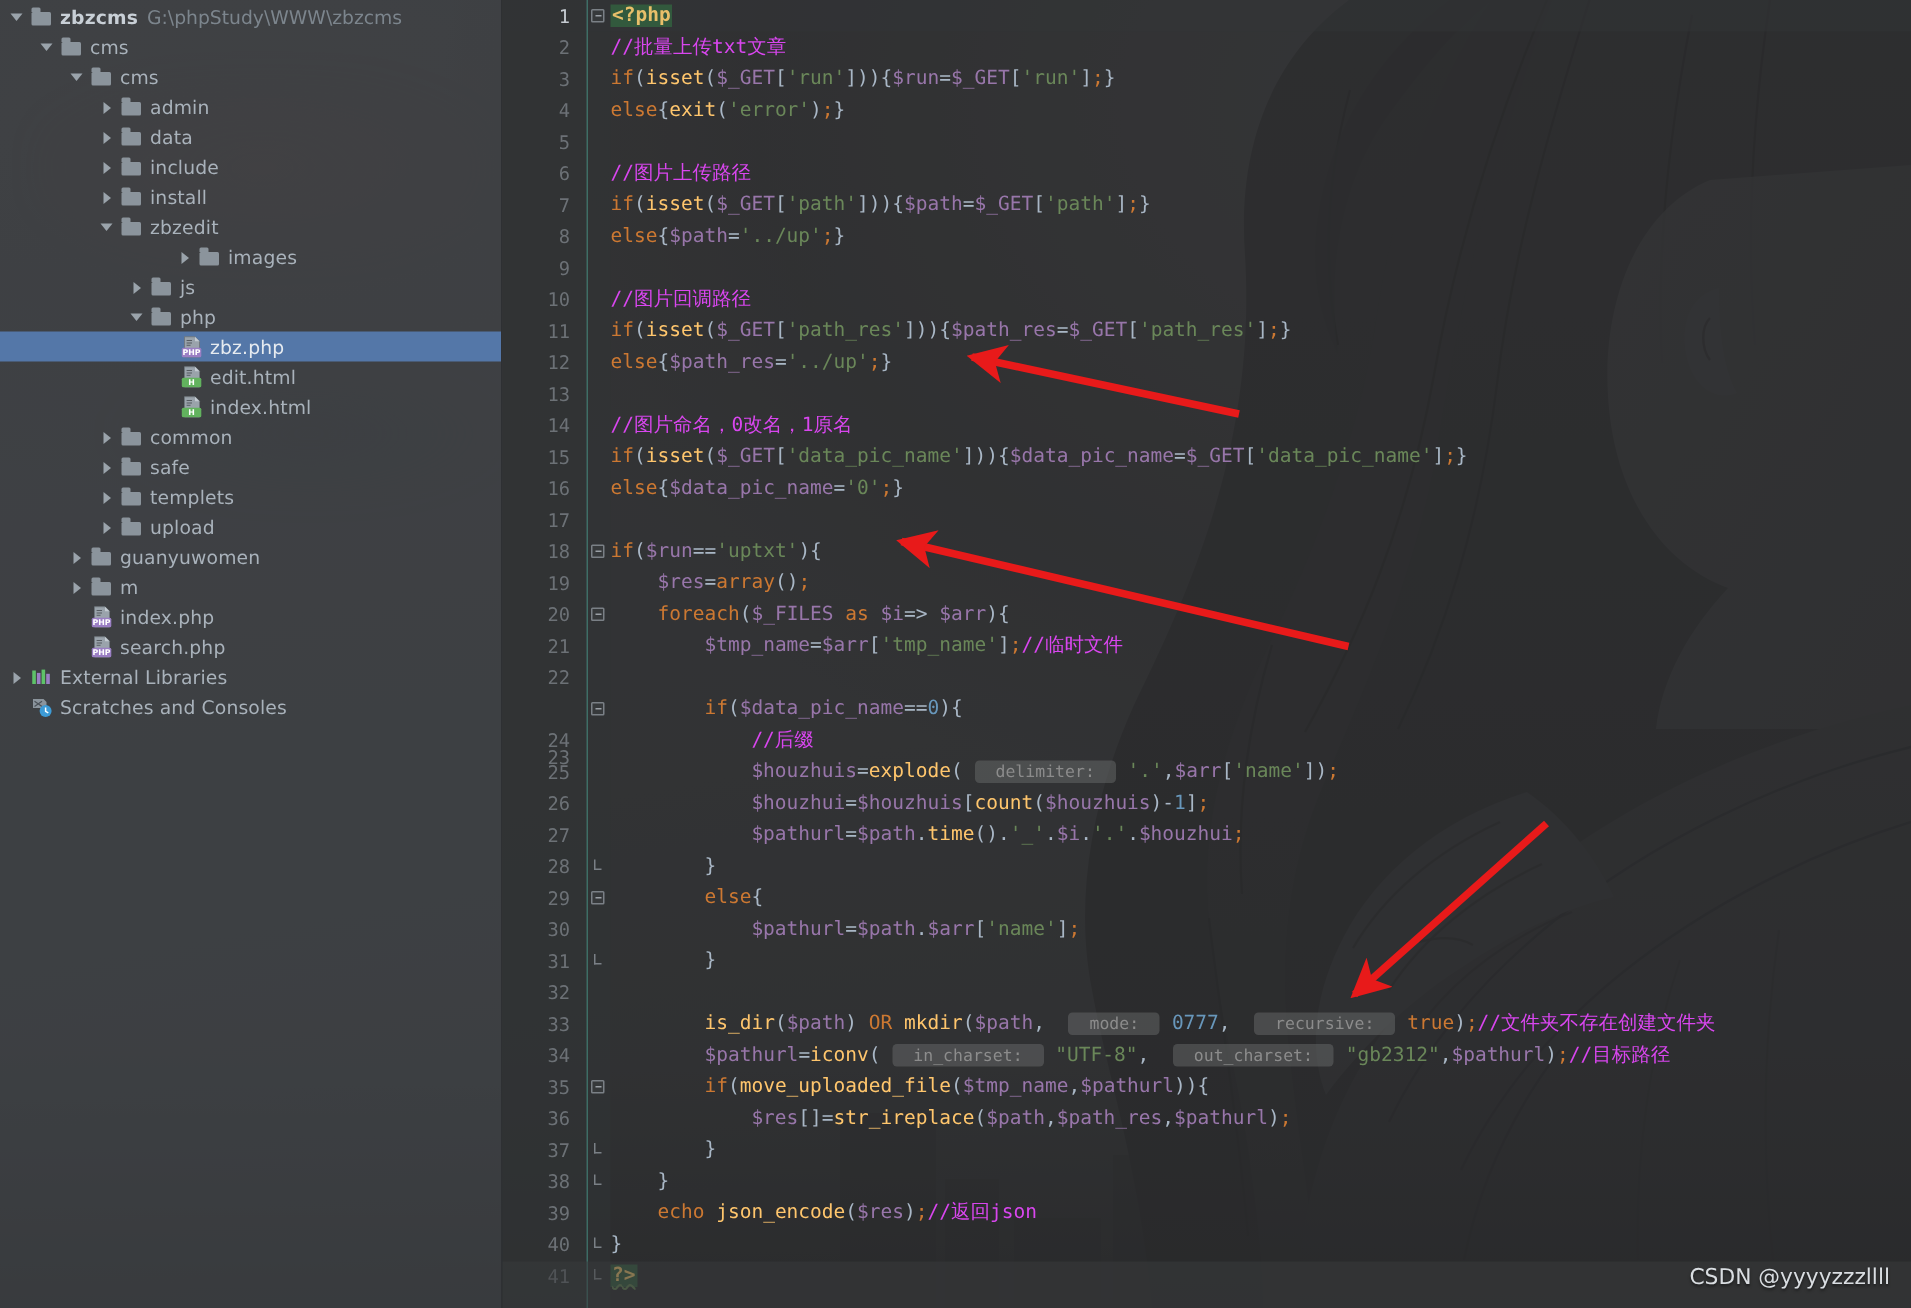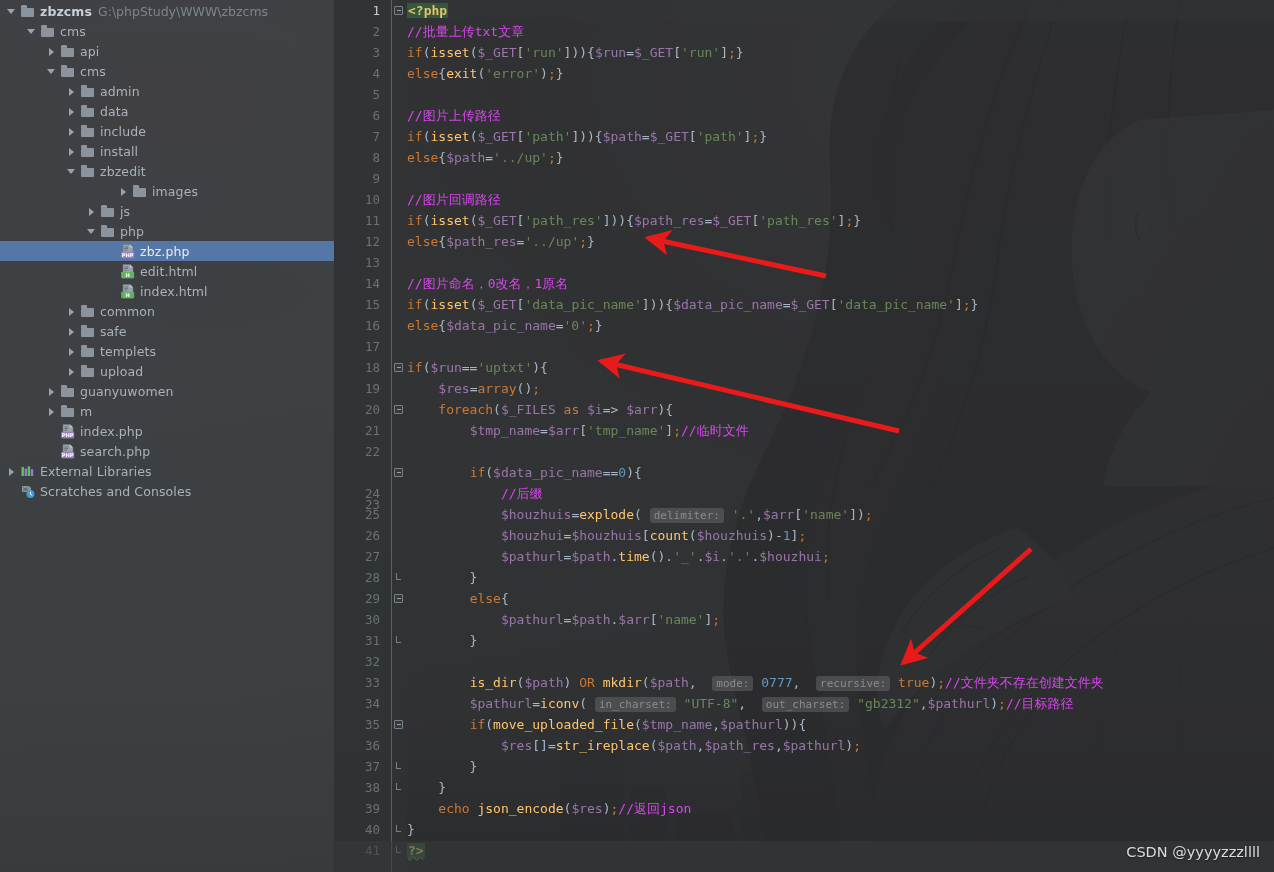--- a/index.html
+++ b/index.html
@@ -171,21 +171,21 @@
   .t-kw   { color: #cc7832; }
   .t-fn   { color: #ffc66d; }
   .t-var  { color: #9876aa; }
   .t-str  { color: #6a8759; }
   .t-num  { color: #6897bb; }
   .t-cmt  { color: #d946ef; }
   .t-sc   { color: #cc7832; }
   .t-php  { color: #e8bf6a; font-weight: bold; background: #32593d; padding: 0 1px; }
   .t-hint {
     color: #8c8c8c; background: rgba(110,112,114,0.45);
-    border-radius: 3px; padding: 1px 4px; font-size: 11px;
+    border-radius: 3px; padding: 1px 14px; font-size: 11px;
   }
   .wavy { text-decoration: underline wavy #5d7a4e; text-decoration-skip-ink: none; }
 
   
   #arrows { position: absolute; inset: 0; z-index: 6; pointer-events: none; }
 
   
   #watermark {
     position: absolute; right: 14px; bottom: 12px; z-index: 7;
     color: #d9dde1; font-size: 14.5px;
@@ -298,25 +298,20 @@
         <div class="tree-row" style="padding-left: 6px;">
           <span class="twisty open"></span>
           <span class="ico ico-folder"></span>
           <span class="label bold">zbzcms</span>
           <span class="sublabel">G:\phpStudy\WWW\zbzcms</span>
         </div>
         <div class="tree-row" style="padding-left: 26px;">
           <span class="twisty open"></span>
           <span class="ico ico-folder"></span>
           <span class="label">cms</span>
-        </div>
-        <div class="tree-row" style="padding-left: 46px;">
-          <span class="twisty closed"></span>
-          <span class="ico ico-folder"></span>
-          <span class="label">api</span>
         </div>
         <div class="tree-row" style="padding-left: 46px;">
           <span class="twisty open"></span>
           <span class="ico ico-folder"></span>
           <span class="label">cms</span>
         </div>
         <div class="tree-row" style="padding-left: 66px;">
           <span class="twisty closed"></span>
           <span class="ico ico-folder"></span>
           <span class="label">admin</span>

